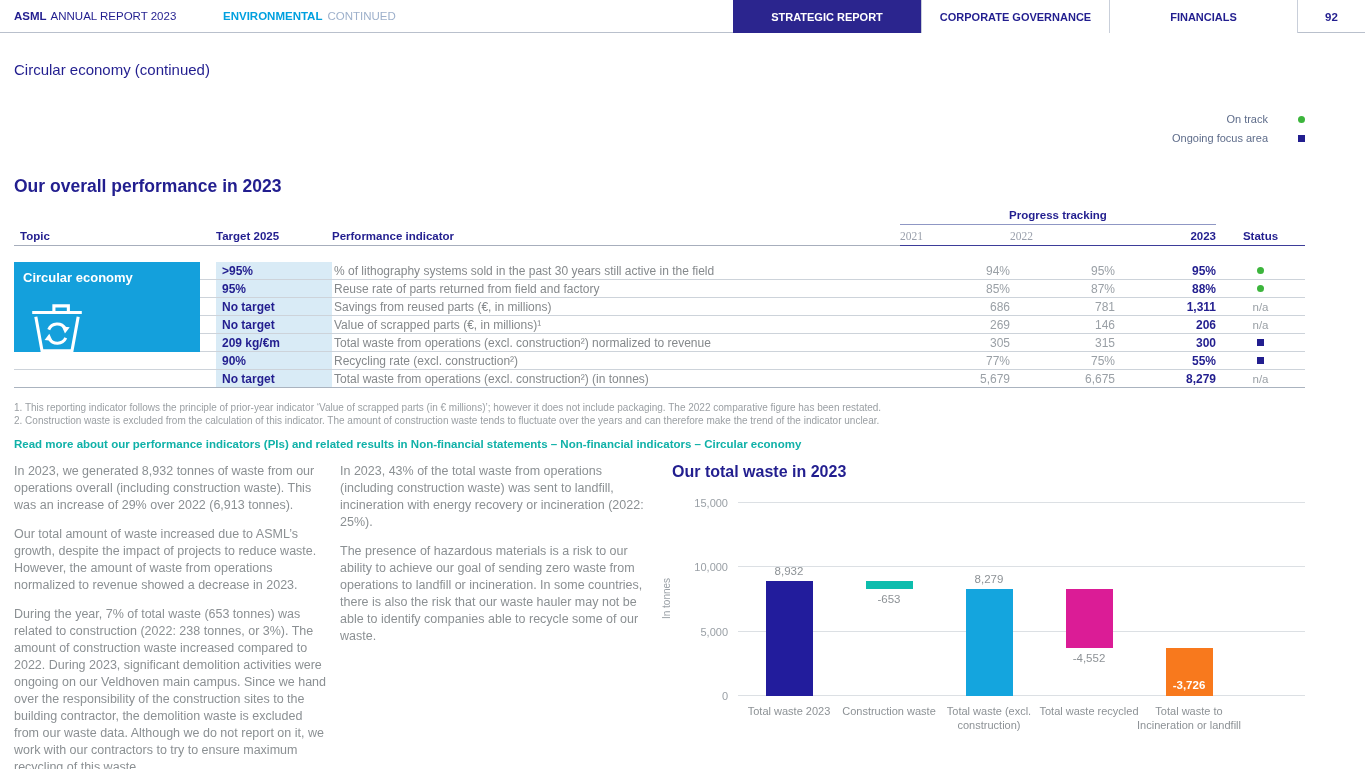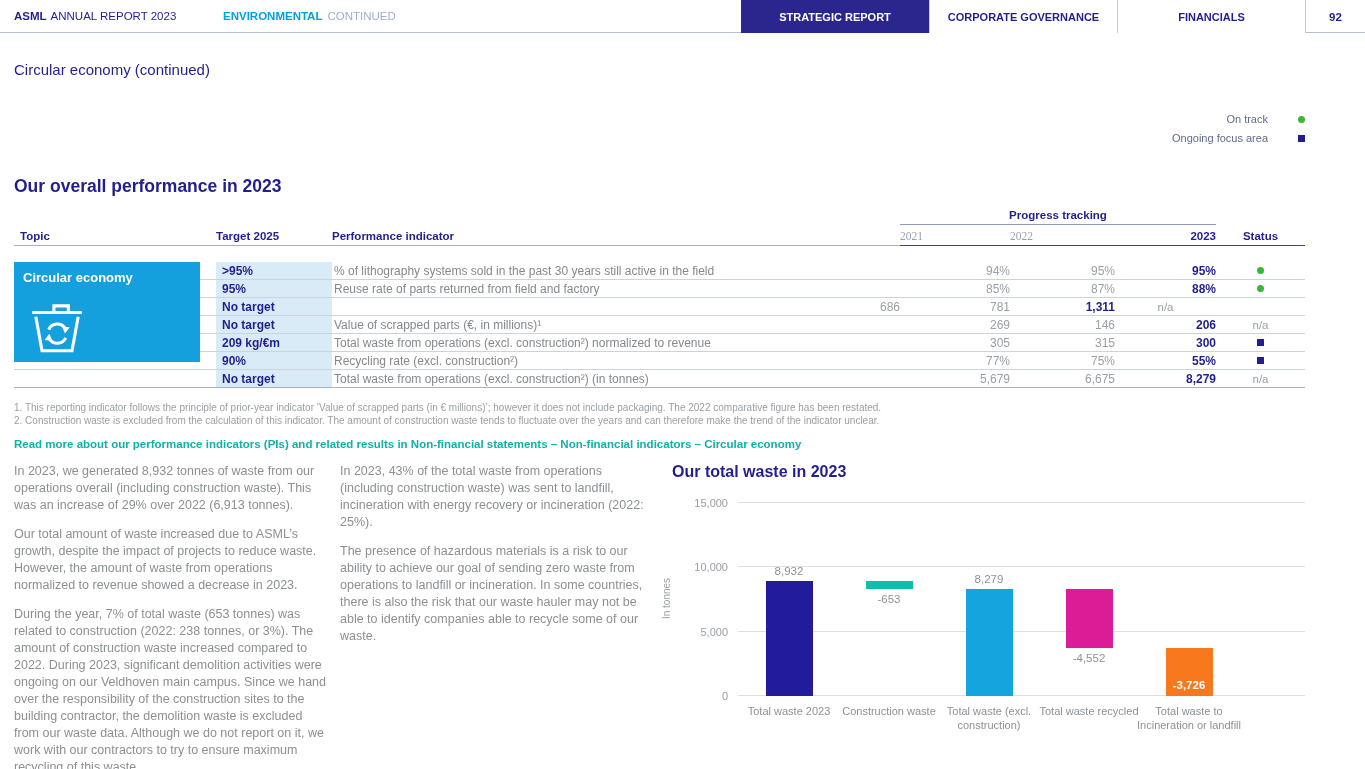--- a/index.html
+++ b/index.html
@@ -11,21 +11,21 @@
   .hdr { position:relative; height:33px; border-bottom:1px solid #b9c0cc; display:flex; align-items:stretch; }
   .hdr-left { display:flex; align-items:center; padding-left:14px; width:223px; font-size:11.5px; color:#221E8F; }
   .hdr-left b { font-weight:bold; margin-right:4px; }
   .hdr-sect { display:flex; align-items:center; font-size:11.5px; }
   .hdr-sect .env { color:#00A0DF; font-weight:bold; margin-right:5px; }
   .hdr-sect .cont { color:#9DB0CB; }
   .hdr-tabs { position:absolute; right:0; top:0; height:33px; display:flex; }
   .tab { width:188px; display:flex; align-items:center; justify-content:center;
     font-size:11px; font-weight:bold; color:#221E8F; border-left:1px solid #c9cfda; background:#fff; cursor:pointer; }
   .tab.active { background:#2B258E; color:#fff; border-left:none; }
-  .pageno { width:60px; display:flex; align-items:center; justify-content:center;
+  .pageno { width:68px; display:flex; align-items:center; justify-content:center;
     font-size:11.5px; font-weight:bold; color:#221E8F; border-left:1px solid #c9cfda; }
 
   
   .content { position:relative; padding:0 60px 0 14px; }
   .doc-title { margin-top:28px; font-size:15px; color:#221E8F; }
   .legend { position:absolute; top:52px; right:60px; text-align:right; }
   .legend-item { display:flex; align-items:center; justify-content:flex-end; font-size:11px;
     color:#5E6C8A; margin-bottom:7px;gap:24px; }
   .legend-item .mk { margin-left:6px; }
   .mk.circle { width:7px; height:7px; border-radius:50%; display:inline-block; }
@@ -51,21 +51,21 @@
   .t-body { position:relative; margin-top:16px; }
   .d-row { height:18px; align-items:center; border-bottom:1px solid #cdd3da; font-size:12px; }
   .d-row:last-child { border-bottom:1px solid #aab3bf; }
   .c-target { background:#D9EBF6; height:100%; display:flex; align-items:center;
     padding-left:6px; font-weight:bold; color:#221E8F; }
   .c-ind { color:#85898C; padding-left:2px; white-space:nowrap; overflow:hidden; }
   .c-val { text-align:right; color:#9aa0a6; }
   .c-v23 { text-align:right; color:#221E8F; font-weight:bold; }
   .c-status { text-align:center; color:#9aa0a6; font-size:11.5px; display:flex; align-items:center; justify-content:center; }
 
-  .topic-box { position:absolute; left:0; top:0; width:186px; height:100px;
+  .topic-box { position:absolute; left:0; top:0; width:186px; height:90px;
     background:#14A0DC; color:#fff; }
   .topic-label { display:block; font-size:13px; font-weight:bold; padding:8px 0 0 9px; }
   .topic-icon { margin:10px 0 0 12px; }
 
   
   .footnotes { margin-top:14px; }
   .footnote { font-size:10px; color:#9a9fa3; line-height:12.5px; }
   .read-more { margin-top:11px; font-size:11.5px; font-weight:bold; color:#10B1A8; cursor:pointer; }
 
   
@@ -173,20 +173,21 @@
             <div class="c-val">85%</div>
             <div class="c-val">87%</div>
             <div class="c-v23">88%</div>
             <div class="c-status">
               <span class="mk circle" style="background: rgb(60, 181, 60);"></span>
             </div>
           </div>
           <div class="trow d-row">
             <div></div>
             <div class="c-target">No target</div>
+            <div class="c-ind">Savings from reused parts (€, in millions)</div>
             <div class="c-val">686</div>
             <div class="c-val">781</div>
             <div class="c-v23">1,311</div>
             <div class="c-status">n/a</div>
           </div>
           <div class="trow d-row">
             <div></div>
             <div class="c-target">No target</div>
             <div class="c-ind">Value of scrapped parts (€, in millions)¹</div>
             <div class="c-val">269</div>

